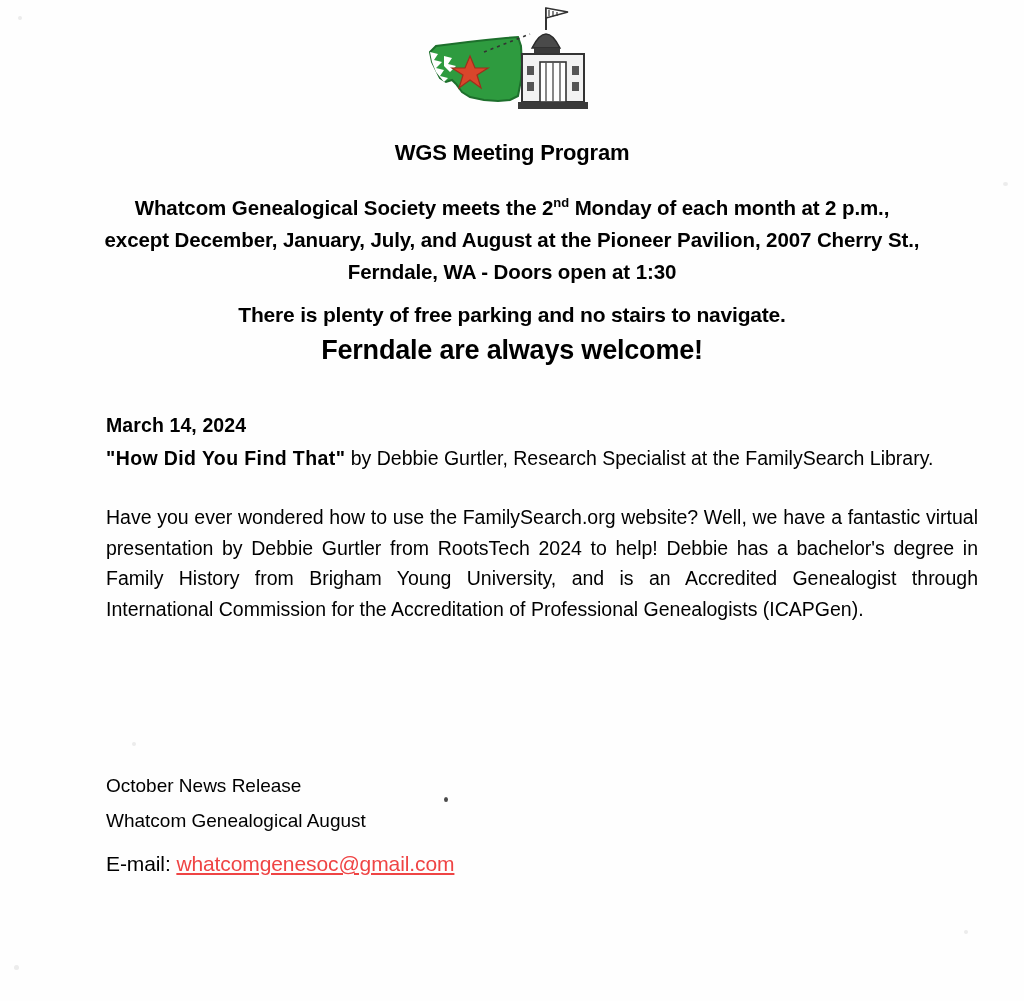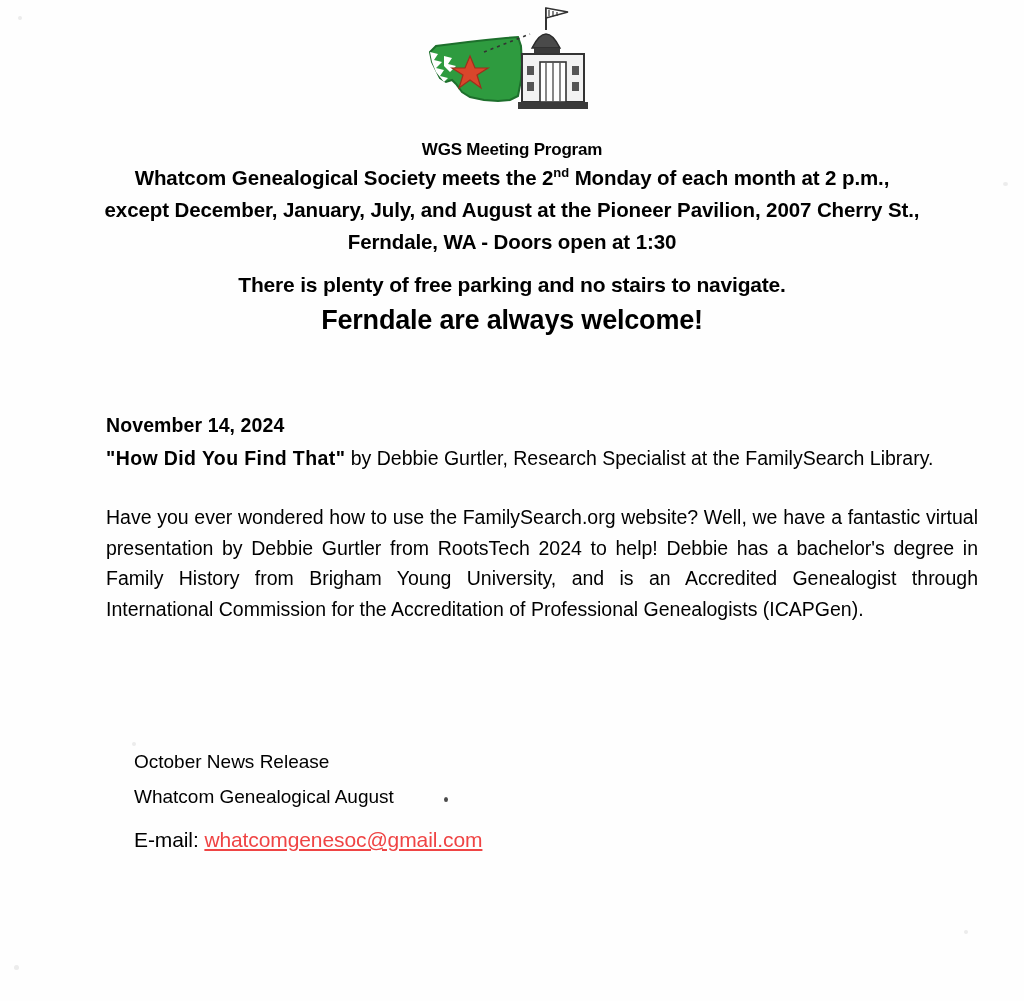--- a/index.html
+++ b/index.html
@@ -46,24 +46,24 @@
 
   
   .header {
     position: absolute;
     left: 60px;
     right: 60px;
     top: 140px;
     text-align: center;
   }
   .hdr-title {
-    font-size: 17px;
+    font-size: 22px;
     font-weight: bold;
     letter-spacing: -0.2px;
-    margin-bottom: 2px;
+    margin-bottom: 26px;
   }
   .hdr-line {
     font-size: 20.5px;
     font-weight: 600;
     line-height: 32px;
     letter-spacing: -0.1px;
   }
   .hdr-line sup {
     font-size: 13px;
     vertical-align: super;
@@ -114,22 +114,21 @@
     text-align: justify;
     text-justify: inter-word;
     margin-top: 29px;
   }
 
   
   .footer {
     position: absolute;
     left: 106px;
     width: 872px;
-    top: 744px;
-    margin-left: 28px;
+    top: 768px;
   }
   .foot-line {
     font-size: 19px;
     line-height: 35px;
   }
   .email-line {
     font-size: 21px;
     margin-top: 14px;
     letter-spacing: -0.1px;
   }
@@ -205,21 +204,21 @@
     </div>
     <div class="hdr-line">except December, January, July, and August at the Pioneer Pavilion, 2007 Cherry St.,</div>
     <div class="hdr-line">Ferndale, WA - Doors open at 1:30</div>
     <div class="hdr-parking">
       <span class="lead">T</span><span>here is plenty of free parking and no stairs to navigate.</span>
     </div>
     <div class="hdr-welcome">Ferndale are always welcome!</div>
   </div>
 
   <div class="body-block">
-    <div class="date-line">November 14, 2024</div>
+    <div class="date-line">March 14, 2024</div>
     <div class="talk-line">
       <span class="talk-title">"How Did You Find That"</span><span> by Debbie Gurtler, Research Specialist at the FamilySearch Library.</span>
     </div>
     <div class="para">Have you ever wondered how to use the FamilySearch.org website?  Well, we have a fantastic virtual presentation by Debbie Gurtler from RootsTech 2024 to help! Debbie has a bachelor's degree in Family History from Brigham Young University, and is an Accredited Genealogist through International Commission for the Accreditation of Professional Genealogists (ICAPGen).</div>
   </div>
 
   <div class="dot-mark"></div>
   <div class="footer">
     <div class="foot-line">October News Release</div>
     <div class="foot-line">Whatcom Genealogical August</div>

